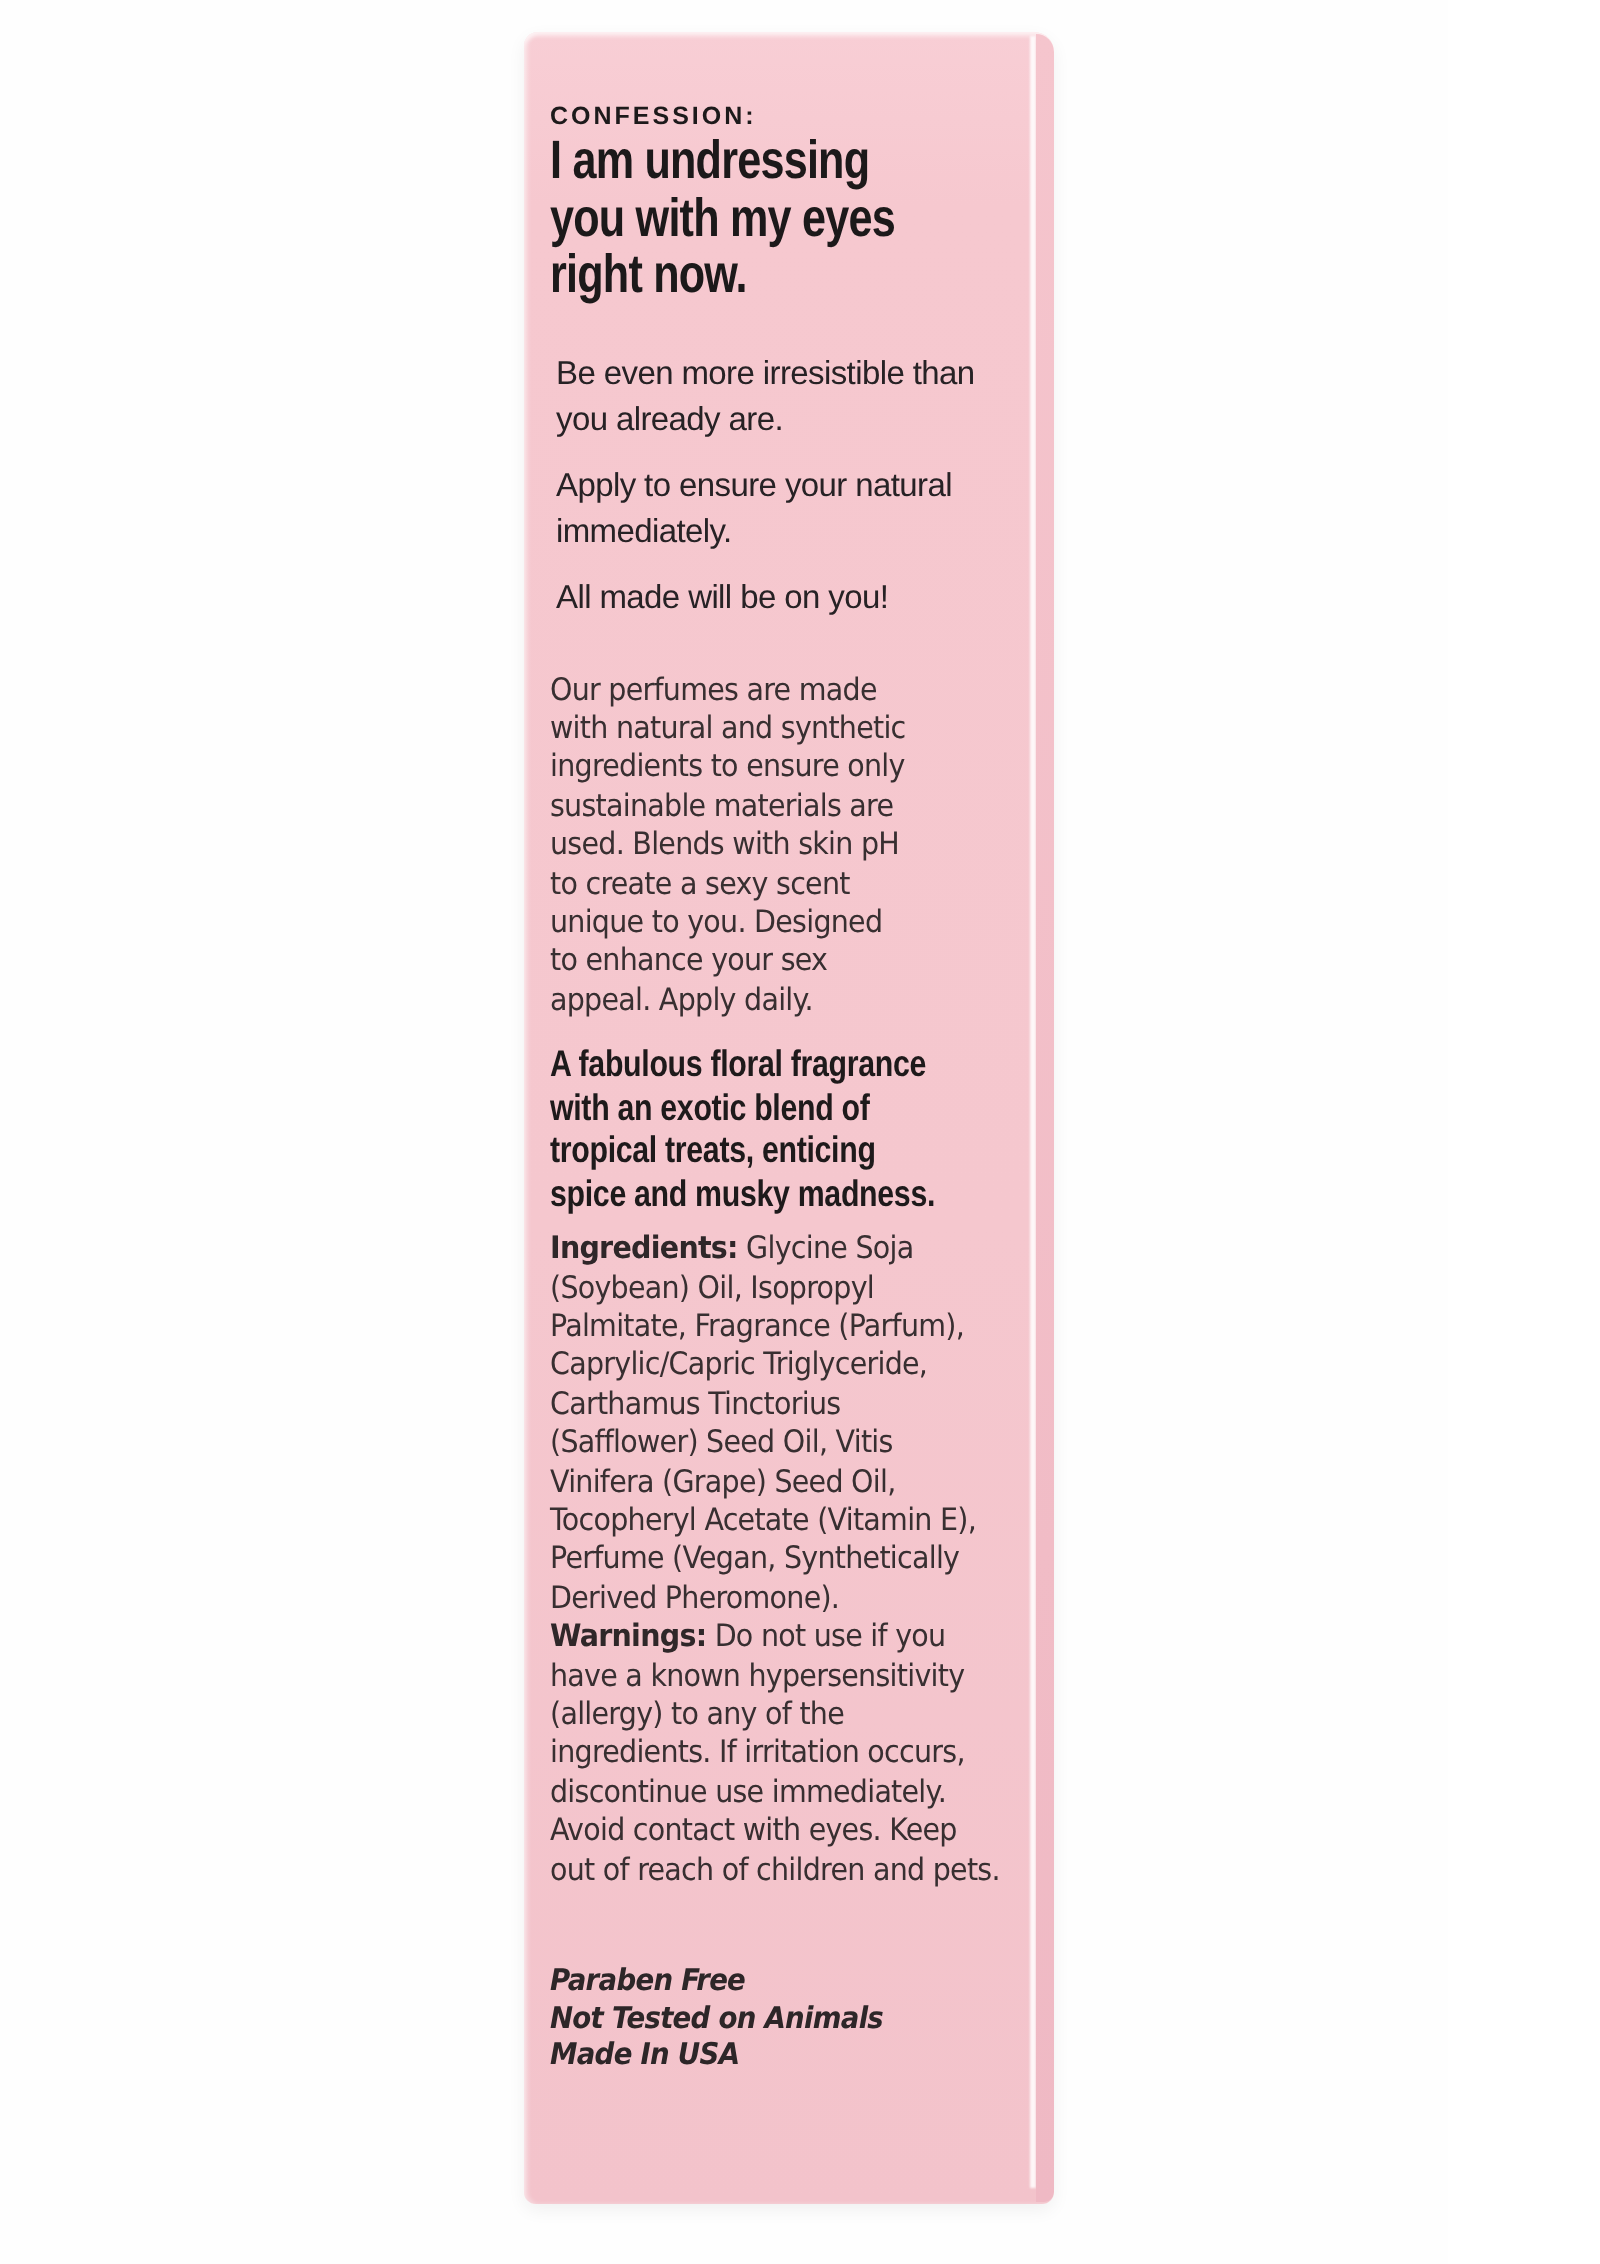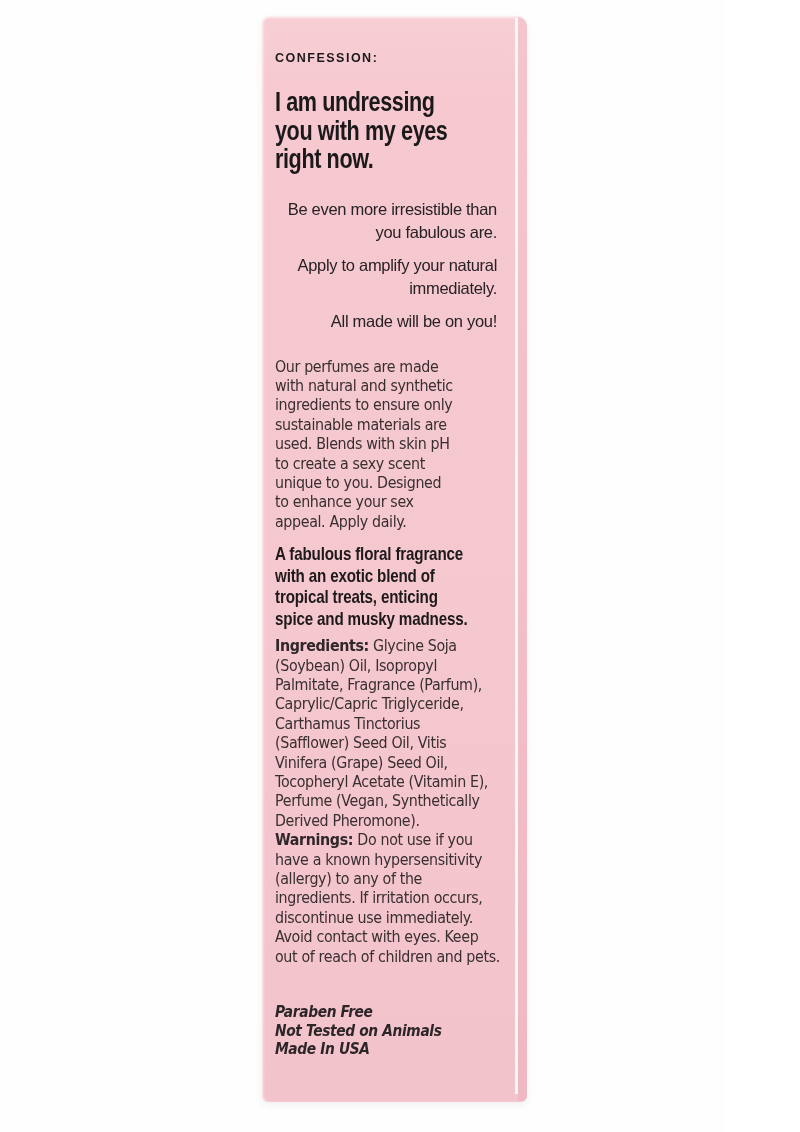--- a/index.html
+++ b/index.html
@@ -13,26 +13,26 @@
   .side-panel{position:absolute;top:1px;bottom:1px;right:0;width:9px;
        background:linear-gradient(180deg,#f5c5cd,#f1bcc6 70%,#efb9c4);
        border-radius:0 9px 5px 0;}
   .fold-highlight{position:absolute;top:2px;bottom:8px;right:9px;width:3px;
        background:rgba(255,255,255,.85);filter:blur(.4px);}
 
   .face{position:absolute;left:0;top:0;right:0;bottom:0;padding:34px 30px 0 13px;}
 
   .confession{font-weight:700;font-size:12.5px;line-height:16px;letter-spacing:1.5px;color:#1d1a1b;}
 
-  .headline{margin-top:22px;}
+  .headline{margin-top:0;}
   .headline .ln{font-weight:700;font-size:27px;line-height:28.5px;letter-spacing:-.5px;
        white-space:nowrap;transform:scaleX(.8);transform-origin:0 50%;color:#1c191a;}
 
   .taglines{margin-top:24px;}
-  .tagline{margin:0 0 10px 3px;text-align:right;}
+  .tagline{margin:0 0 10px 3px;}
   .tagline .ln{font-weight:400;font-size:16.5px;line-height:23px;letter-spacing:-.3px;
        white-space:nowrap;color:#272225;}
 
   .body-ln{font-family:"DejaVu Sans",sans-serif;font-weight:400;font-size:15.5px;line-height:19.4px;
        letter-spacing:-.4px;white-space:nowrap;transform:scaleX(.92);transform-origin:0 50%;color:#382f31;}
   .body-ln b{font-weight:700;color:#2f2729;}
 
   .desc{margin-top:25px;}
 
   .frag{margin-top:11px;}
@@ -57,24 +57,24 @@
 
       <div class="headline">
         <div class="ln">I am undressing</div>
         <div class="ln">you with my eyes</div>
         <div class="ln">right now.</div>
       </div>
 
       <div class="taglines">
         <div class="tagline">
           <div class="ln">Be even more irresistible than</div>
-          <div class="ln">you fabulous are.</div>
+          <div class="ln">you already are.</div>
         </div>
         <div class="tagline">
-          <div class="ln">Apply to amplify your natural</div>
+          <div class="ln">Apply to ensure your natural</div>
           <div class="ln">immediately.</div>
         </div>
         <div class="tagline">
           <div class="ln">All made will be on you!</div>
         </div>
       </div>
 
       <div class="desc">
         <div class="body-ln">Our perfumes are made</div>
         <div class="body-ln">with natural and synthetic</div>

